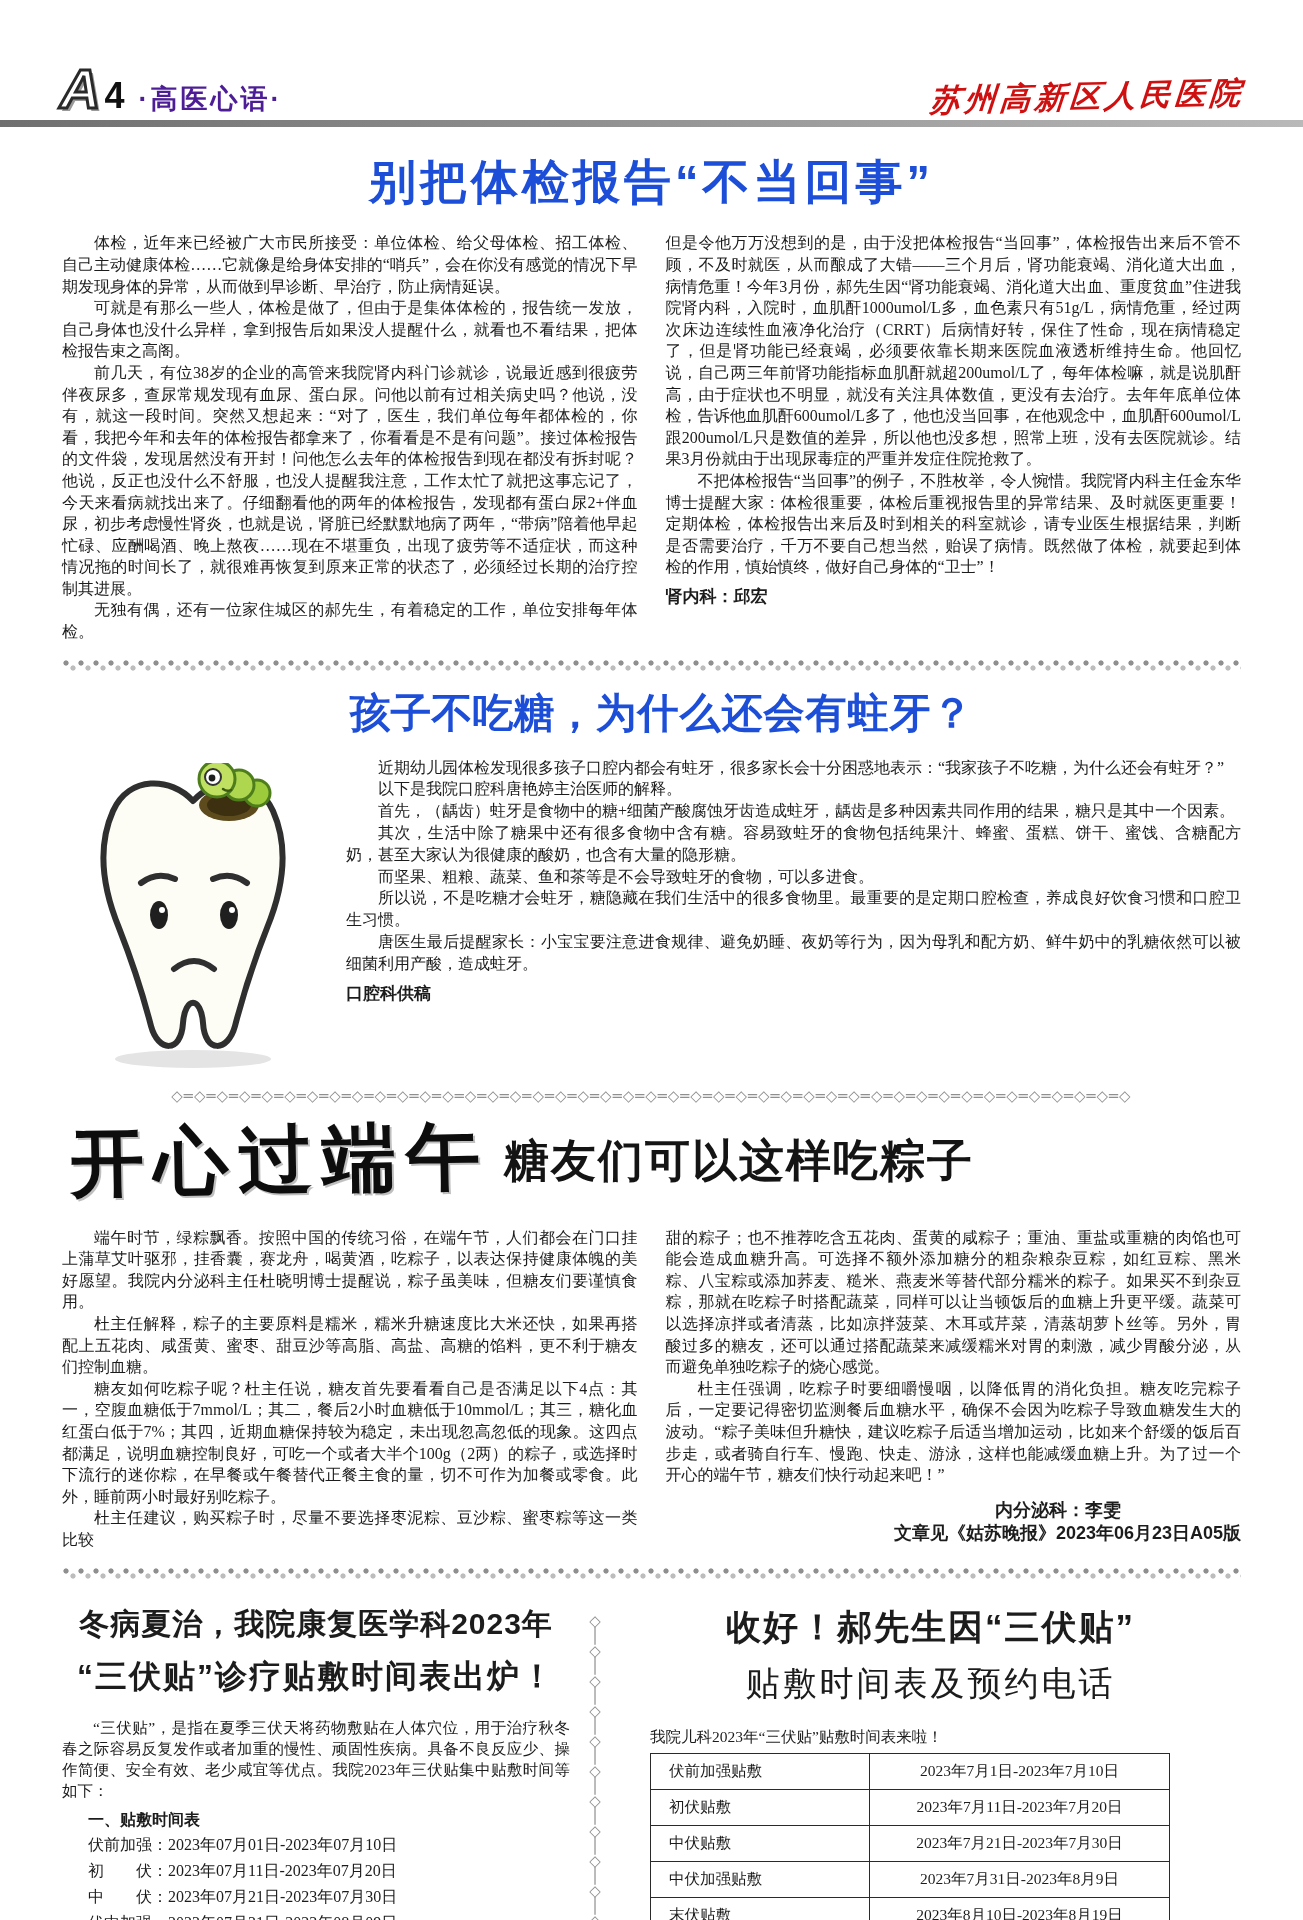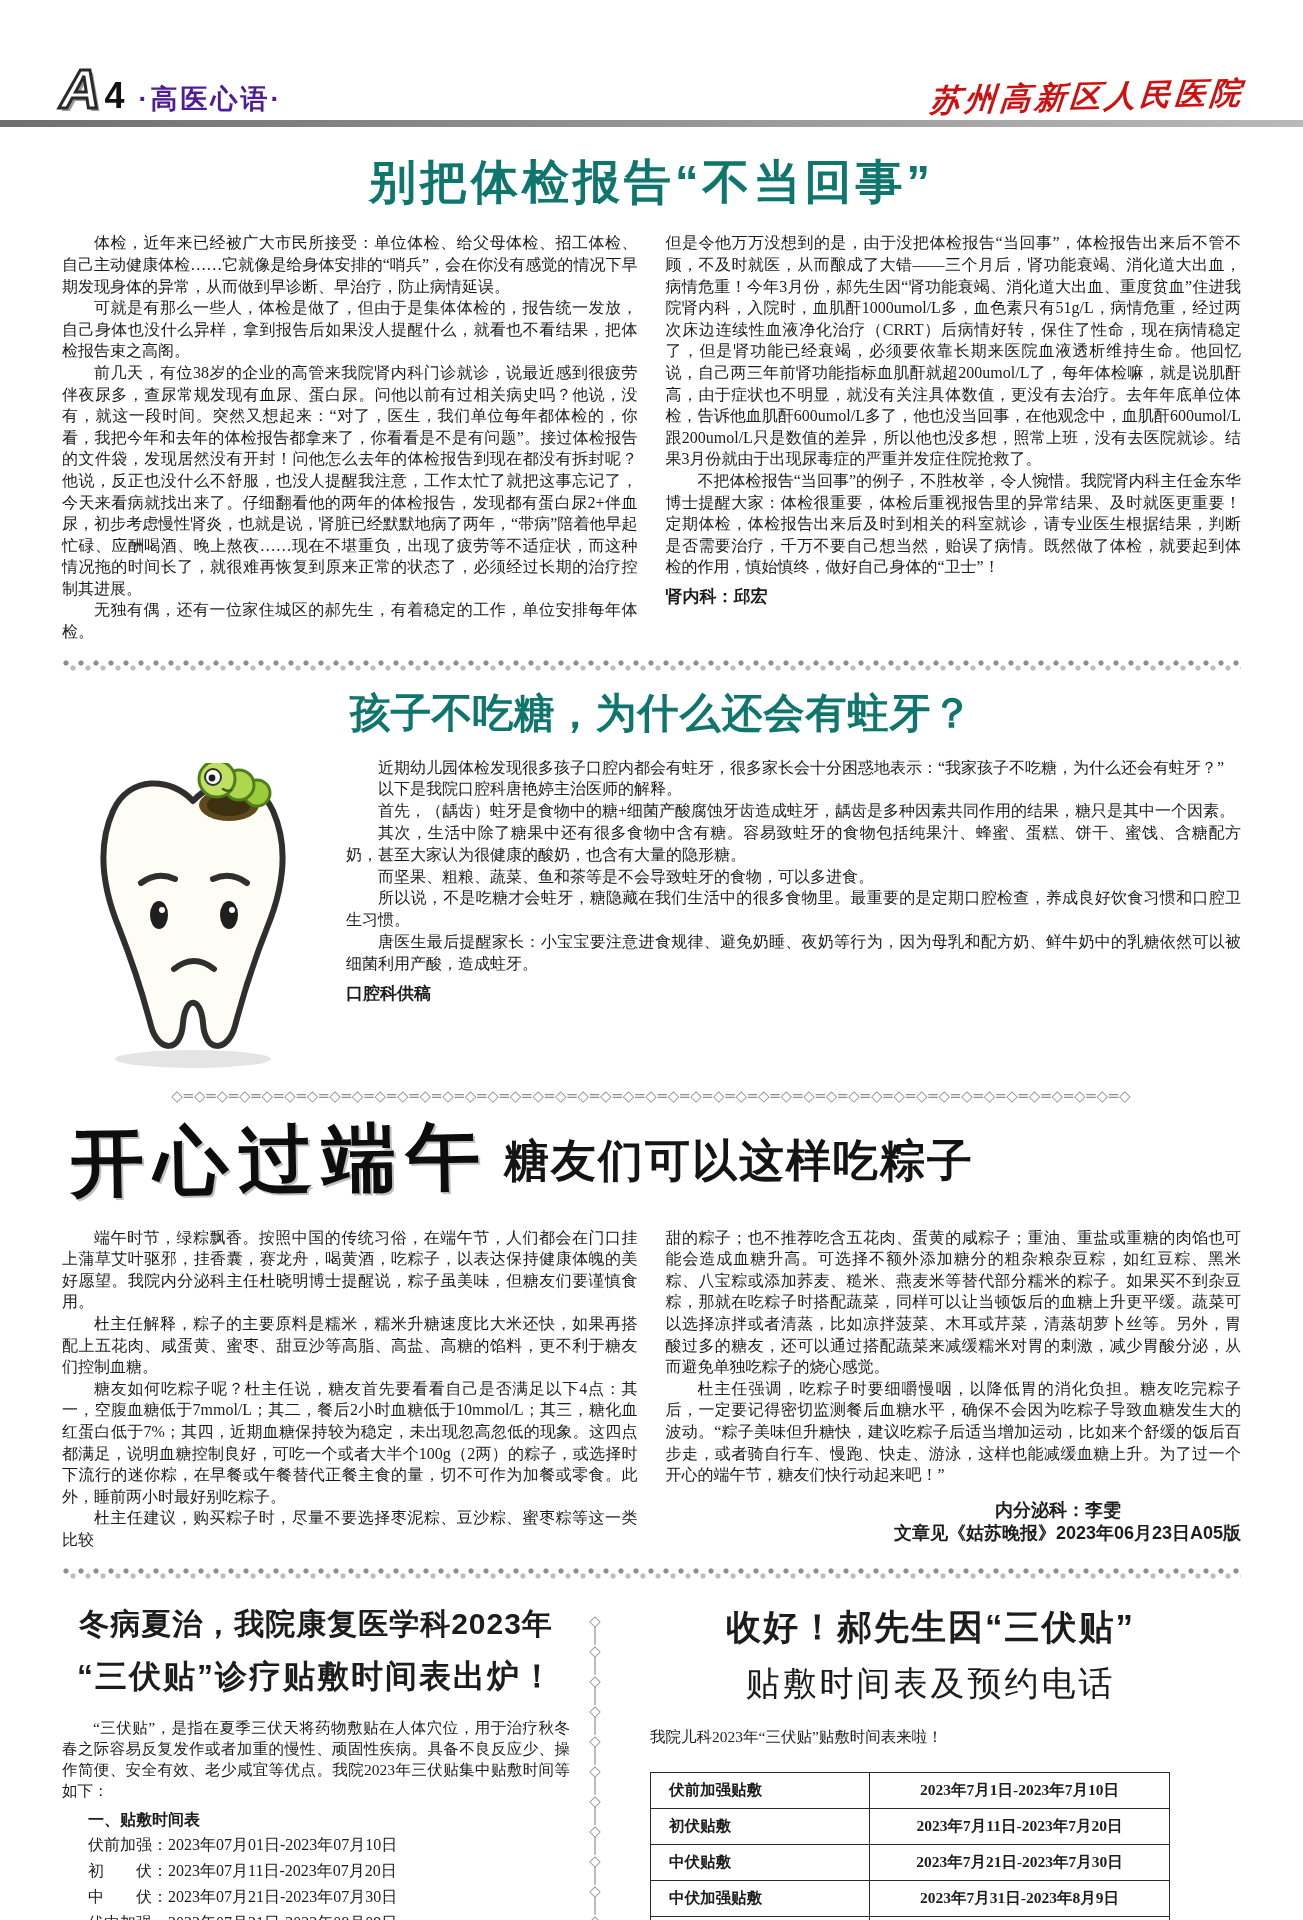--- a/index.html
+++ b/index.html
@@ -13,21 +13,21 @@
           line-height:.9;color:#fff;-webkit-text-stroke:3px #2a2a2a;text-shadow:3px 3px 0 #9a9a9a;}
   .logo-4{font-family:"Liberation Sans",sans-serif;font-weight:900;font-size:36px;line-height:1;color:#111;}
   .sec-name{font-family:"Liberation Sans",sans-serif;font-weight:900;font-size:27px;letter-spacing:3px;
             color:#4c1d95;margin-left:10px;line-height:1.1;}
   .masthead{color:#cf1010;font-weight:bold;font-style:italic;font-size:31px;letter-spacing:4px;
             font-family:"Liberation Serif",serif;transform:rotate(-1.5deg) skewX(-6deg);transform-origin:right bottom;}
   .hdr-rule{height:7px;background:linear-gradient(to right,#6f6f6f,#b9b9b9);}
 
   
   .content{padding:0 62px;}
-  .a-title{font-family:"Liberation Sans",sans-serif;font-weight:900;text-align:center;color:#0f766e;}
+  .a-title{font-family:"Liberation Sans",sans-serif;font-weight:900;text-align:center;color:#1d4ed8;}
   .cols{display:flex;gap:28px;text-align:justify;}
   .col{flex:1;font-size:16px;line-height:21.6px;}
   .col p{margin:0;text-indent:2em;}
   .col p.noind{text-indent:0;}
   .byline{font-family:"Liberation Sans",sans-serif;font-weight:bold;font-size:17px;text-align:left;margin-top:8px;}
   .src-line{font-family:"Liberation Sans",sans-serif;font-weight:bold;font-size:18px;}
   .wave{height:13px;margin:16px 62px 12px 62px;
         background-image:radial-gradient(circle at 4px 4px,#8f8f8f 2.2px,transparent 3px),
                          radial-gradient(circle at 11px 9px,#bdbdbd 2.2px,transparent 3px);
         background-size:15px 13px,15px 13px;}
@@ -62,23 +62,23 @@
            font-size:15px;line-height:15px;white-space:pre-line;padding-top:10px;}
   .b-right{flex:1;}
   .b4-t1{font-family:"Liberation Sans",sans-serif;font-weight:700;font-size:30px;text-align:center;letter-spacing:1px;}
   .b4-t2{font-family:"Liberation Sans",sans-serif;font-weight:900;font-size:32px;text-align:center;margin-top:10px;letter-spacing:2px;}
   .b4-body{font-size:15.5px;line-height:21px;text-align:justify;margin-top:18px;}
   .b4-body .ind{text-indent:2em;margin:0;}
   .b4-sec{font-family:"Liberation Sans",sans-serif;font-weight:bold;font-size:16px;margin:8px 0 2px 26px;}
   .b4-line{margin-left:26px;line-height:26px;font-size:16px;}
   .b5-t1{font-family:"Liberation Sans",sans-serif;font-weight:900;font-size:35px;text-align:center;letter-spacing:2px;}
   .b5-t2{font-family:"Liberation Sans",sans-serif;font-weight:500;font-size:34px;text-align:center;margin-top:10px;letter-spacing:3px;}
-  .b5-intro{font-size:15.5px;margin:20px 0 24px 30px;}
+  .b5-intro{font-size:15.5px;margin:20px 0 5px 30px;}
   .b5-table{border-collapse:collapse;margin-left:30px;width:520px;font-size:15.5px;}
-  .b5-table td{border:1.5px solid #2a2a2a;padding:7px 10px;font-weight:bold;}
+  .b5-table td{border:1.5px solid #2a2a2a;padding:7px 10px;}
   .b5-table td.c1{width:190px;padding-left:18px;}
   .b5-table td.c2{text-align:center;}
 </style>
 </head>
 <body>
 
 <div class="page">
 
   <div class="hdr">
     <div class="hdr-left">

